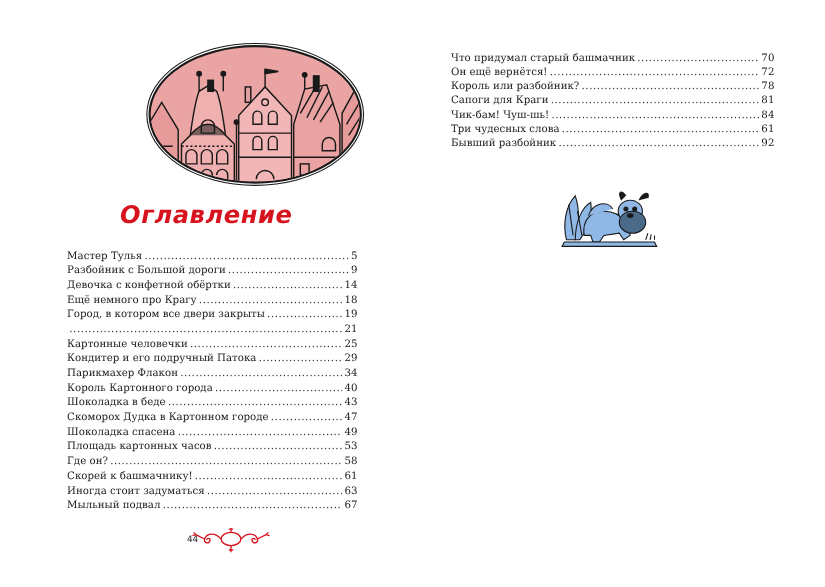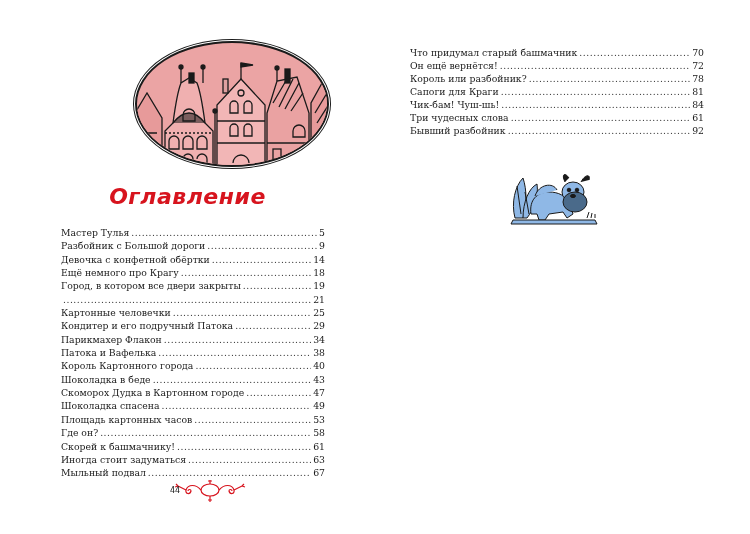--- a/index.html
+++ b/index.html
@@ -144,25 +144,20 @@
       </li>
     <li class="toc-row">
         <span class="label">Кондитер и его подручный Патока</span>
         <span class="dots"></span>
         <span class="page">29</span>
       </li>
     <li class="toc-row">
         <span class="label">Парикмахер Флакон</span>
         <span class="dots"></span>
         <span class="page">34</span>
-      </li>
-    <li class="toc-row">
-        <span class="label">Патока и Вафелька</span>
-        <span class="dots"></span>
-        <span class="page">38</span>
       </li>
     <li class="toc-row">
         <span class="label">Король Картонного города</span>
         <span class="dots"></span>
         <span class="page">40</span>
       </li>
     <li class="toc-row">
         <span class="label">Шоколадка в беде</span>
         <span class="dots"></span>
         <span class="page">43</span>

